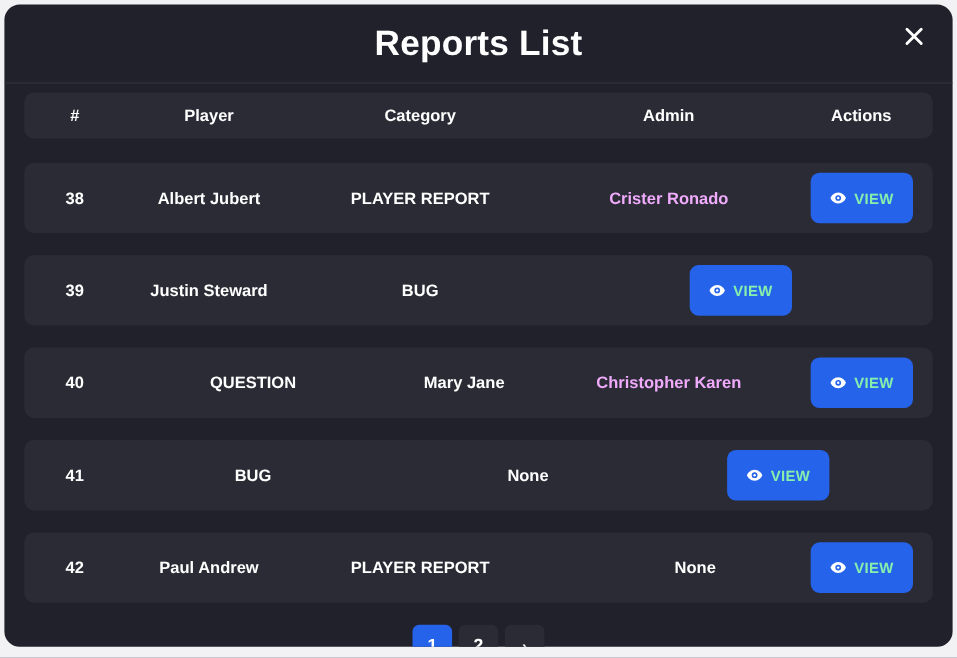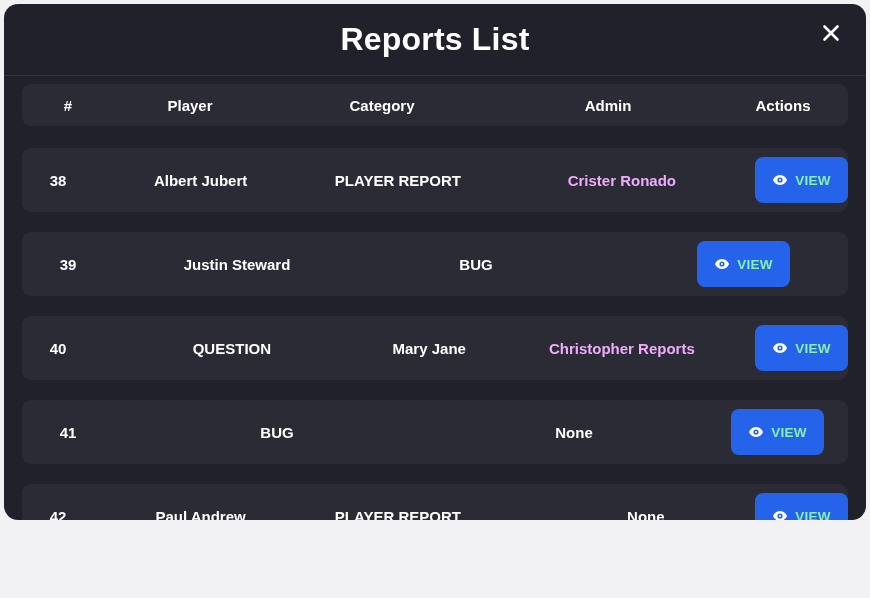--- a/index.html
+++ b/index.html
@@ -14,21 +14,21 @@
     background: #f2f2f4;
     font-family: "Liberation Sans", sans-serif;
     -webkit-font-smoothing: antialiased;
   }
 
   #modal {
     position: absolute;
     left: 4px;
     top: 4px;
     width: 862px;
-    height: 516px;
+    height: 584px;
     background: #21212b;
     border-radius: 14px;
     overflow: hidden;
   }
 
   
   .modal-header {
     position: relative;
     height: 72px;
     display: flex;
@@ -75,21 +75,20 @@
   }
 
   .row.header-row {
     height: 42px;
     background: #2b2b35;
     margin-bottom: 22px;
   }
 
   .row.data-row {
     height: 64px;
-    gap: 47px;
   }
 
   
   .c-num     { width: 92px;  text-align: center; }
   .c-player  { width: 152px; text-align: center; }
   .c-cat     { width: 232px; text-align: center; }
   .c-admin   { width: 220s;  text-align: center; }
   .c-admin   { width: 220px; text-align: center; }
   .c-actions { flex: 1;      text-align: center; }
 
@@ -228,21 +227,21 @@
                   <circle cx="8" cy="8" r="1.1" fill="#ffffff"></circle>
                 </svg>
               </span>
               <span>VIEW</span>
             </button></div>
         </div>
         <div class="row data-row">
           <div class="cell c-num">40</div>
           <div class="cell c-cat">QUESTION</div>
           <div class="cell c-player">Mary Jane</div>
-          <div class="cell c-admin"><a class="admin-link">Christopher Reports</a></div>
+          <div class="cell c-admin"><a class="admin-link">Christopher Karen</a></div>
           <div class="cell c-actions"><button class="view-btn">
               <span>
                 <svg width="16" height="16" viewBox="0 0 16 16" aria-hidden="true">
                   <path d="M8 3C4.3 3 1.6 6.1 1 8c.6 1.9 3.3 5 7 5s6.4-3.1 7-5c-.6-1.9-3.3-5-7-5z" fill="#ffffff"></path>
                   <circle cx="8" cy="8" r="2.6" fill="#2563eb"></circle>
                   <circle cx="8" cy="8" r="1.1" fill="#ffffff"></circle>
                 </svg>
               </span>
               <span>VIEW</span>
             </button></div>

